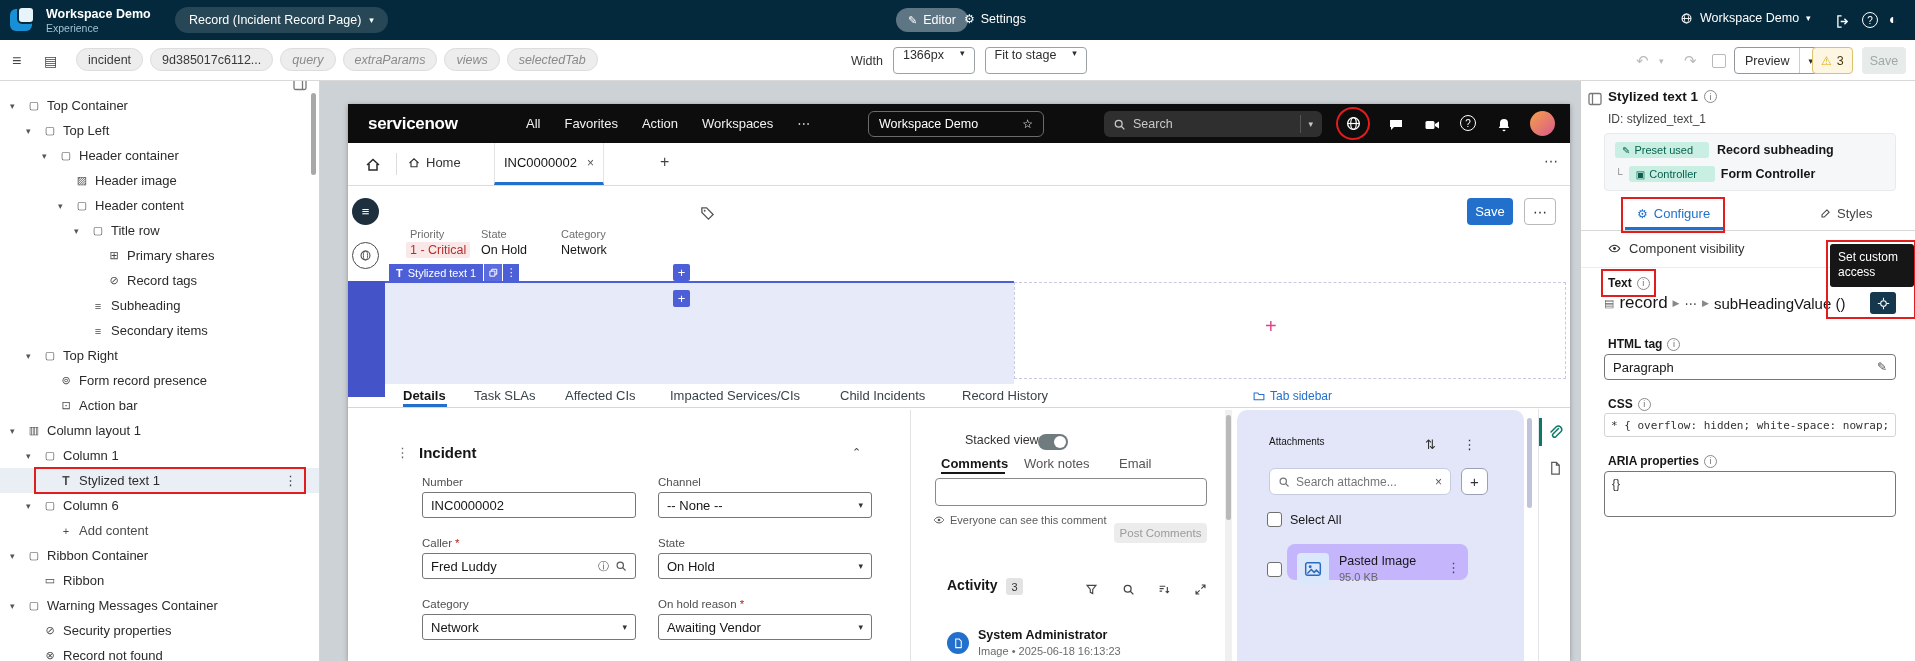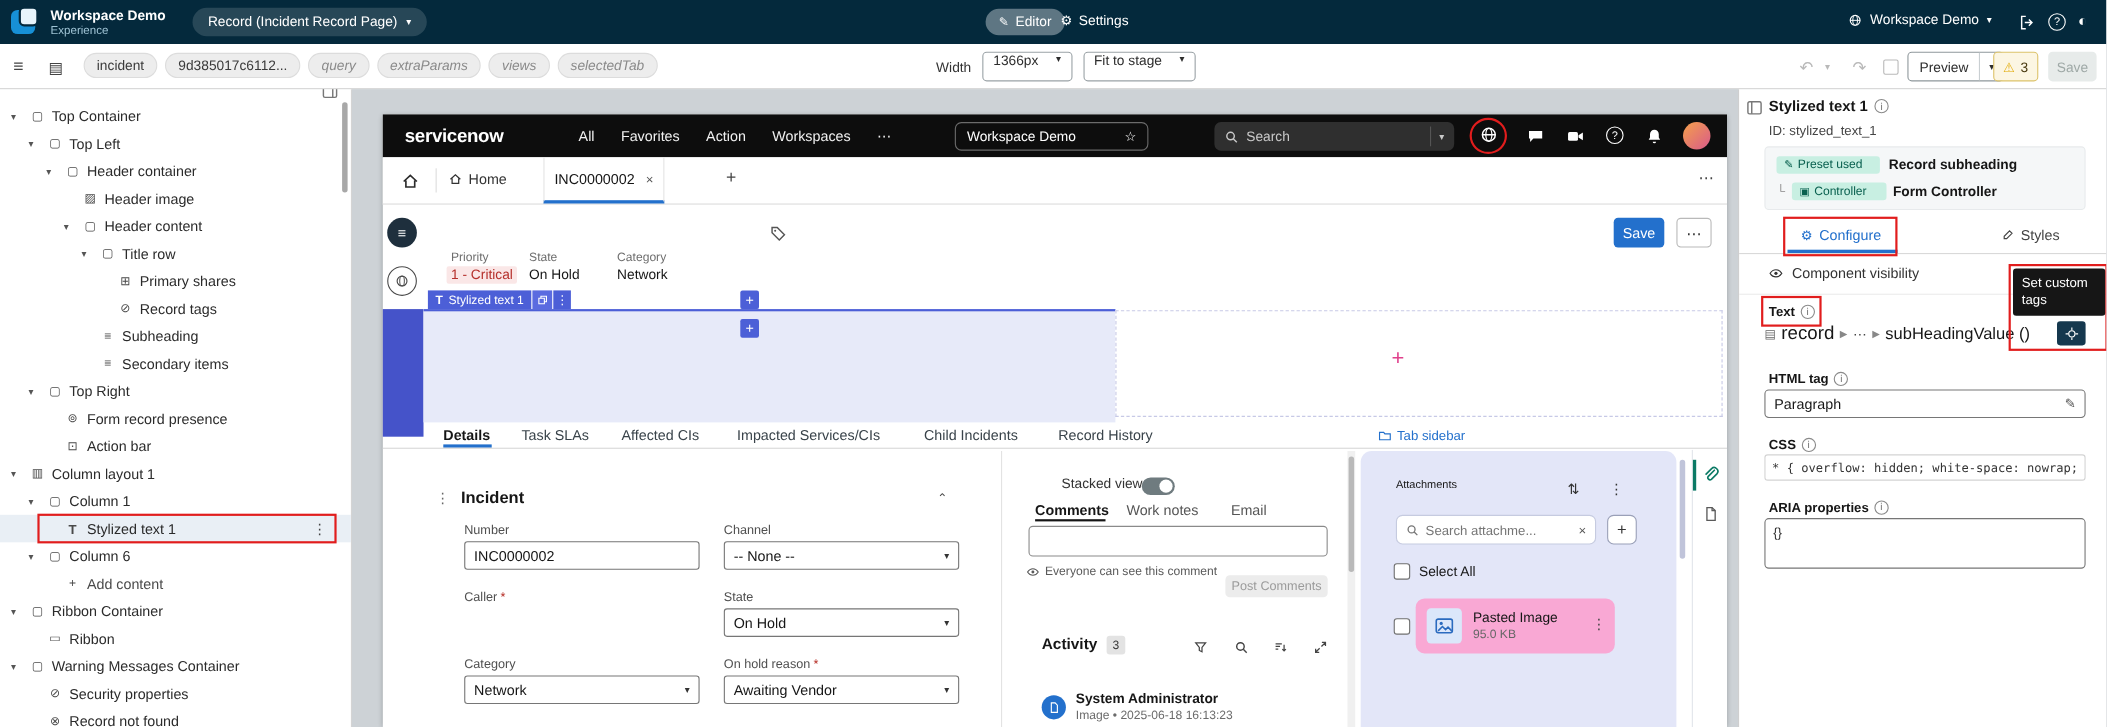--- a/index.html
+++ b/index.html
@@ -411,20 +411,28 @@
         <div class="finput">
             <span>-- None --</span>
             <span class="fcaret">▾</span>
           </div>
       </div>
       <div class="abs" style="left:74px;top:433px">
         <div class="flabel">
             <span>Caller</span>
             <span class="req">*</span>
           </div>
+        <div class="finput">
+            <span>Fred Luddy</span>
+          <span style="margin-left:auto;color:#555;font-size:11px">ⓘ</span>
+          <svg class="svgi" style="width:12px;height:12px;color:#555" viewBox="0 0 16 16">
+              <circle cx="7" cy="7" r="4.2" fill="none" stroke="currentColor" stroke-width="1.6"></circle>
+              <path d="M10.2 10.2 14 14" stroke="currentColor" stroke-width="1.6"></path>
+            </svg>
+        </div>
       </div>
       <div class="abs" style="left:310px;top:433px">
         <div class="flabel">
             <span>State</span>
           </div>
         <div class="finput">
             <span>On Hold</span>
             <span class="fcaret">▾</span>
           </div>
       </div>
@@ -515,21 +523,21 @@
             </svg>
           <span style="font-size:12px;color:#757575">Search attachme...</span>
           <span style="margin-left:auto;font-size:12px;color:#555">×</span>
         </div>
         <div class="abs" style="left:224px;top:58px;width:27px;height:27px;border:1px solid #9aa0b8;border-radius:6px;display:flex;align-items:center;justify-content:center;font-size:15px;color:#333;background:#fff">+</div>
         <div class="abs" style="left:30px;top:102px;display:flex;align-items:center;gap:8px">
           <span class="chk"></span>
           <span style="font-size:12.5px;color:#161616">Select All</span>
         </div>
         <span class="chk abs" style="left:30px;top:152px"></span>
-        <div class="abs" style="left:50px;top:134px;width:181px;height:50px;background:#f9a8d4;border-radius:8px">
+        <div class="abs" style="left:50px;top:134px;width:181px;height:36px;background:#c4b5fd;border-radius:8px">
           <div class="abs" style="left:10px;top:9px;width:32px;height:32px;background:#dbe7fa;border-radius:4px;display:flex;align-items:center;justify-content:center;color:#2a6bbf">
             <svg class="svgi" style="width:18px;height:18px" viewBox="0 0 16 16">
                 <rect x="1.5" y="2.5" width="13" height="11" rx="1.5" fill="none" stroke="currentColor" stroke-width="1.3"></rect>
                 <circle cx="5.5" cy="6" r="1.3" fill="currentColor"></circle>
                 <path d="M3 12l3.5-3.5 2.5 2.5 2-2 3 3" fill="none" stroke="currentColor" stroke-width="1.3"></path>
               </svg>
           </div>
           <div class="abs" style="left:52px;top:10px;font-size:12.5px;color:#161616">Pasted Image</div>
           <div class="abs" style="left:52px;top:27px;font-size:11px;color:#666">95.0 KB</div>
           <div class="abs" style="right:8px;top:16px;font-size:13px;color:#444">⋮</div>
@@ -612,21 +620,21 @@
     <div class="abs" style="left:0;top:186px;width:335px;height:1px;background:#ececec"></div>
 
     <div class="ilabel abs" style="left:27px;top:195px">
       <span>Text</span>
         <span class="info-i">i</span>
     </div>
     <div class="anno" style="left:20px;top:188px;width:55px;height:28px"></div>
 
     <div class="abs" style="left:249px;top:163px;width:84px;height:43px;background:#161616;color:#fff;border-radius:3px;padding:6px 8px;font-size:12px;line-height:15px;z-index:55">
       <div>Set custom</div>
-      <div>tags</div>
+      <div>access</div>
     </div>
 
     <div class="abs" style="left:23px;top:210px;width:292px;height:24px;display:flex;align-items:center;gap:5px">
       <span style="color:#666;font-size:11px">▤</span>
       <span style="font-size:17px;font-weight:400;color:#161616">record</span>
       <span style="font-size:9px;color:#888">▶</span>
       <span style="font-size:12.5px;color:#444">⋯</span>
       <span style="font-size:9px;color:#888">▶</span>
       <span style="font-size:15px;color:#161616">subHeadingValue ()</span>
       <span style="margin-left:auto;width:26px;height:22px;background:#15384e;border-radius:3px;display:flex;align-items:center;justify-content:center">

